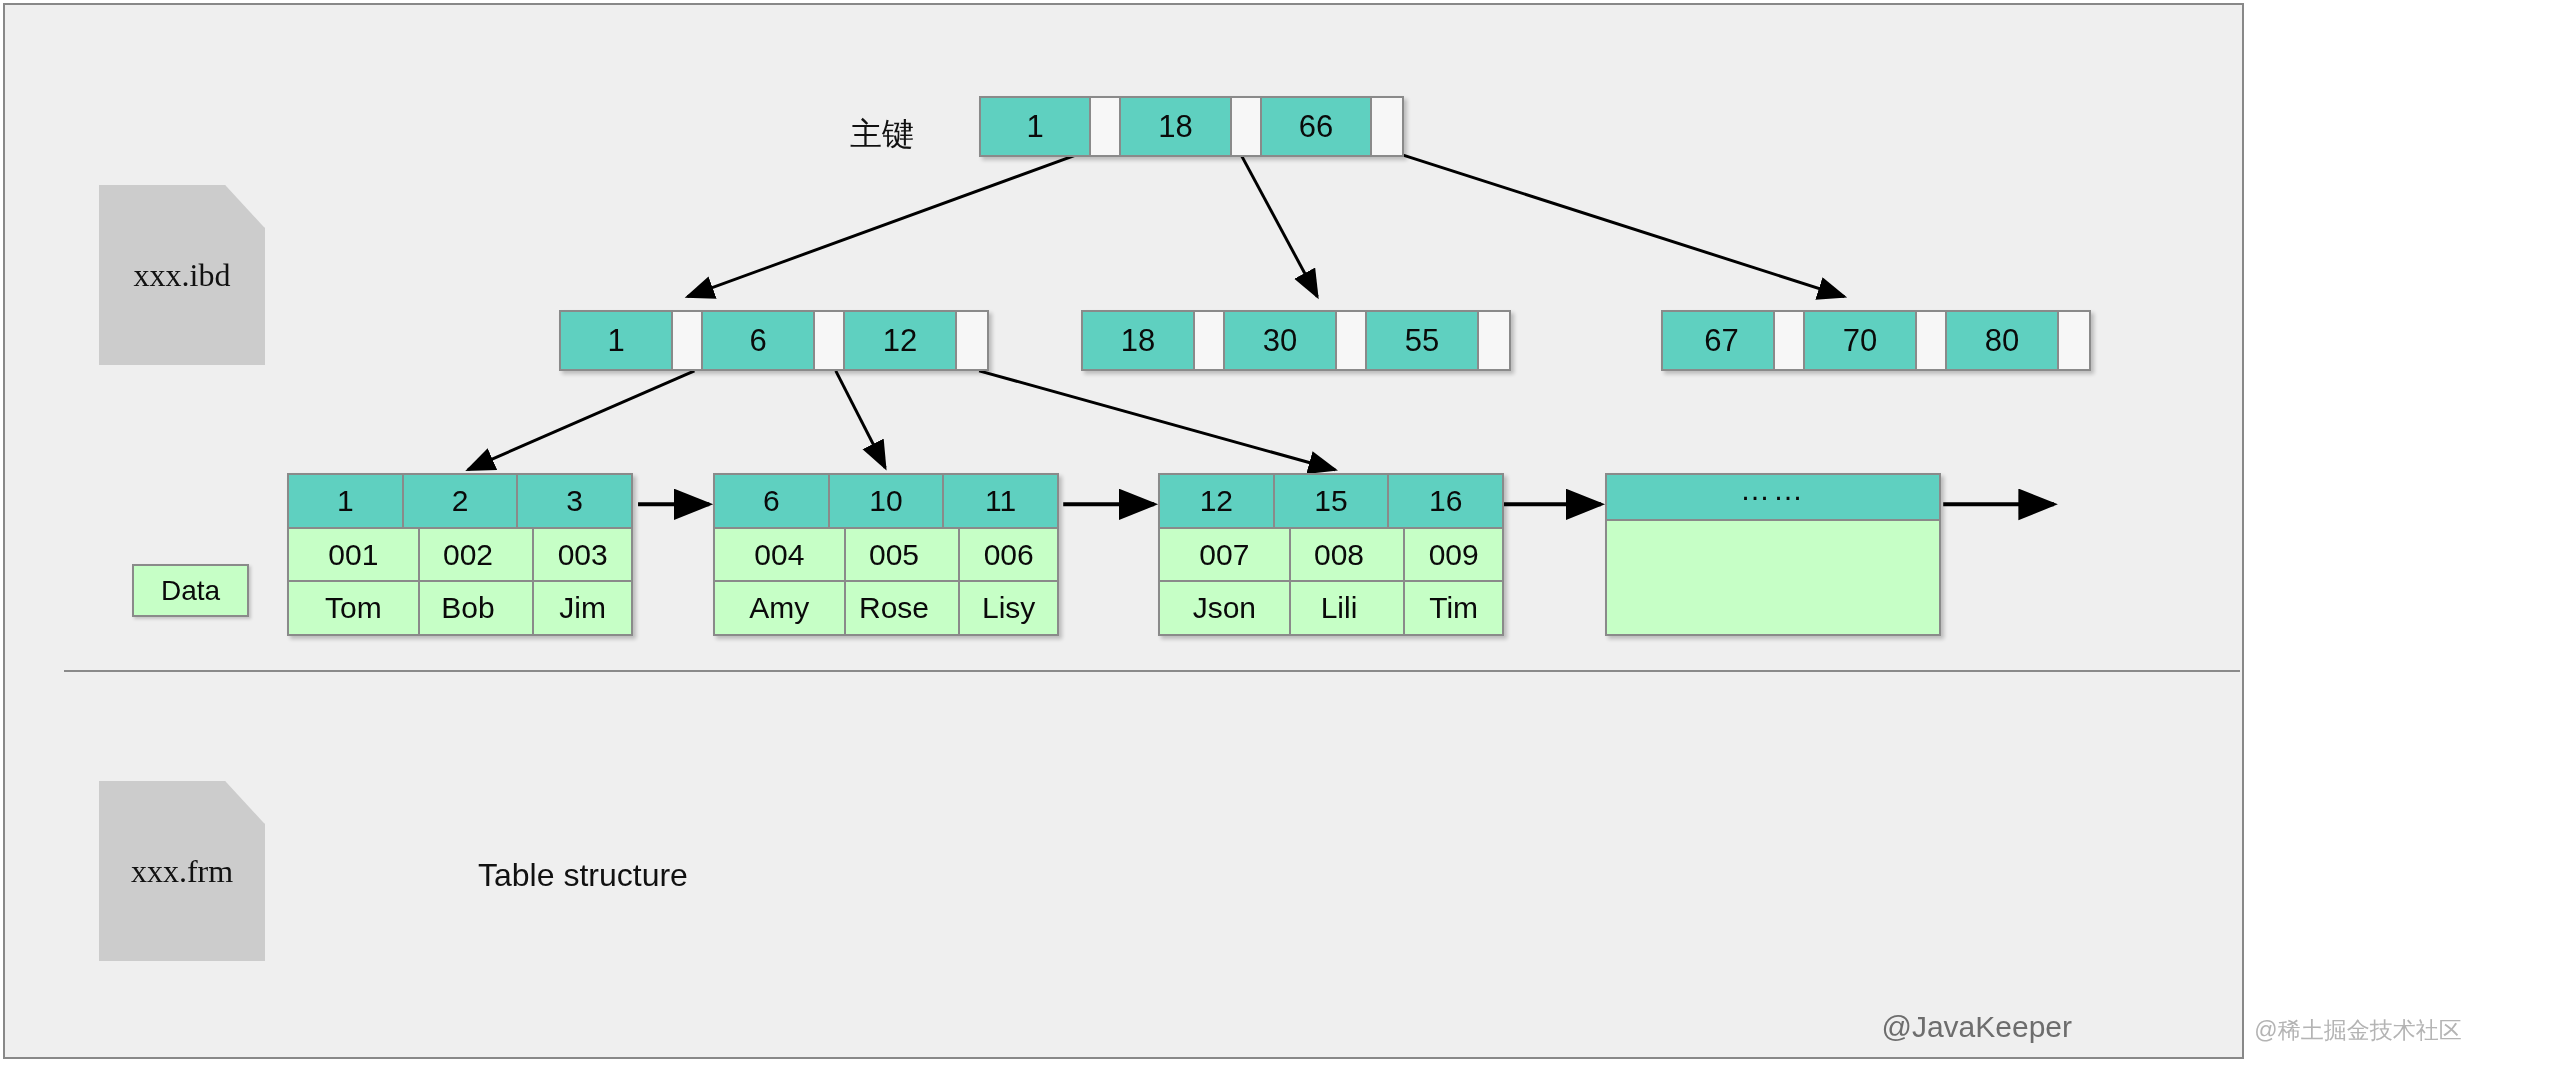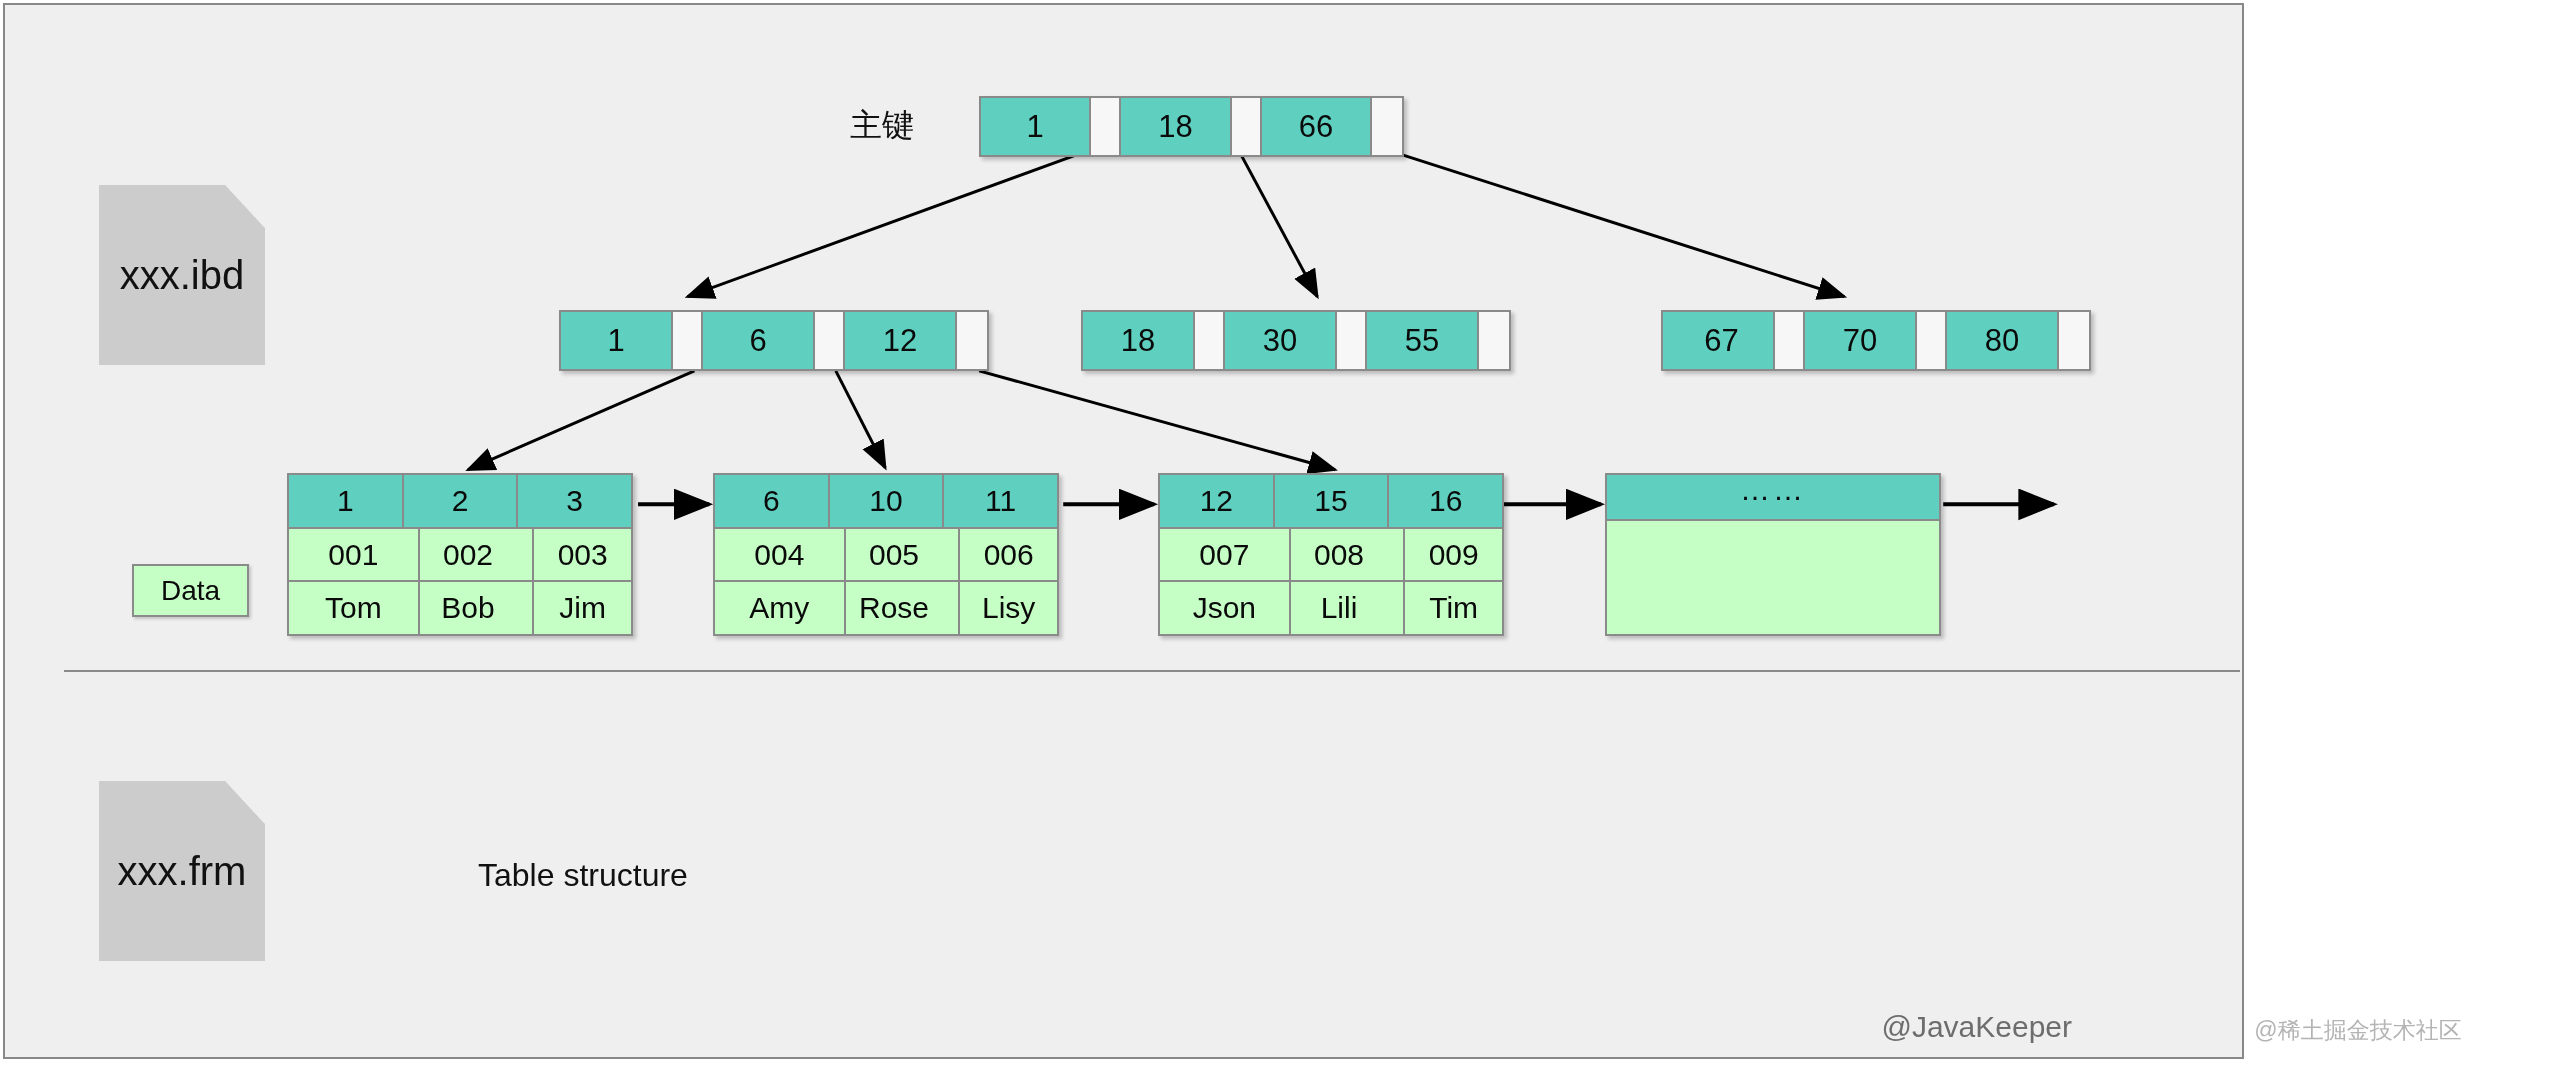--- a/index.html
+++ b/index.html
@@ -38,23 +38,23 @@
     -webkit-clip-path: polygon(0 0, 76% 0, 100% 24%, 100% 100%, 0 100%);
     clip-path: polygon(0 0, 76% 0, 100% 24%, 100% 100%, 0 100%);
   }
   .file-icon-label {
     position: absolute;
     left: 0;
     top: 50%;
     width: 100%;
     transform: translateY(-50%);
     text-align: center;
-    font-size: 40px;
+    font-size: 32px;
     color: #111;
-    font-family: Liberation Sans, sans-serif;
+    font-family: Liberation Serif, serif;
   }
 
   
   .index-node {
     position: absolute;
     display: flex;
     align-items: stretch;
     height: 61px;
     border: 2px solid #8a8a8a;
     box-sizing: border-box;
@@ -218,21 +218,21 @@
   </svg>
 
   <div class="file-icon" style="left:94px; top:180px;">
     <span class="file-icon-label">xxx.ibd</span>
   </div>
 
   <div class="file-icon" style="left:94px; top:776px;">
     <span class="file-icon-label">xxx.frm</span>
   </div>
 
-  <div class="plain-label" style="left:845px; top:99px;">主键</div>
+  <div class="plain-label" style="left:845px; top:108px;">主键</div>
 
   <div class="index-node" style="left:974px; top:91px; width:425px;">
     <div class="index-key" style="width:111px;">1</div>
     <div class="index-ptr" style="width:30px;"></div>
     <div class="index-key" style="width:111px;">18</div>
     <div class="index-ptr" style="width:30px;"></div>
     <div class="index-key" style="width:111px;">66</div>
     <div class="index-ptr last" style="width:30px;"></div>
   </div>
 

